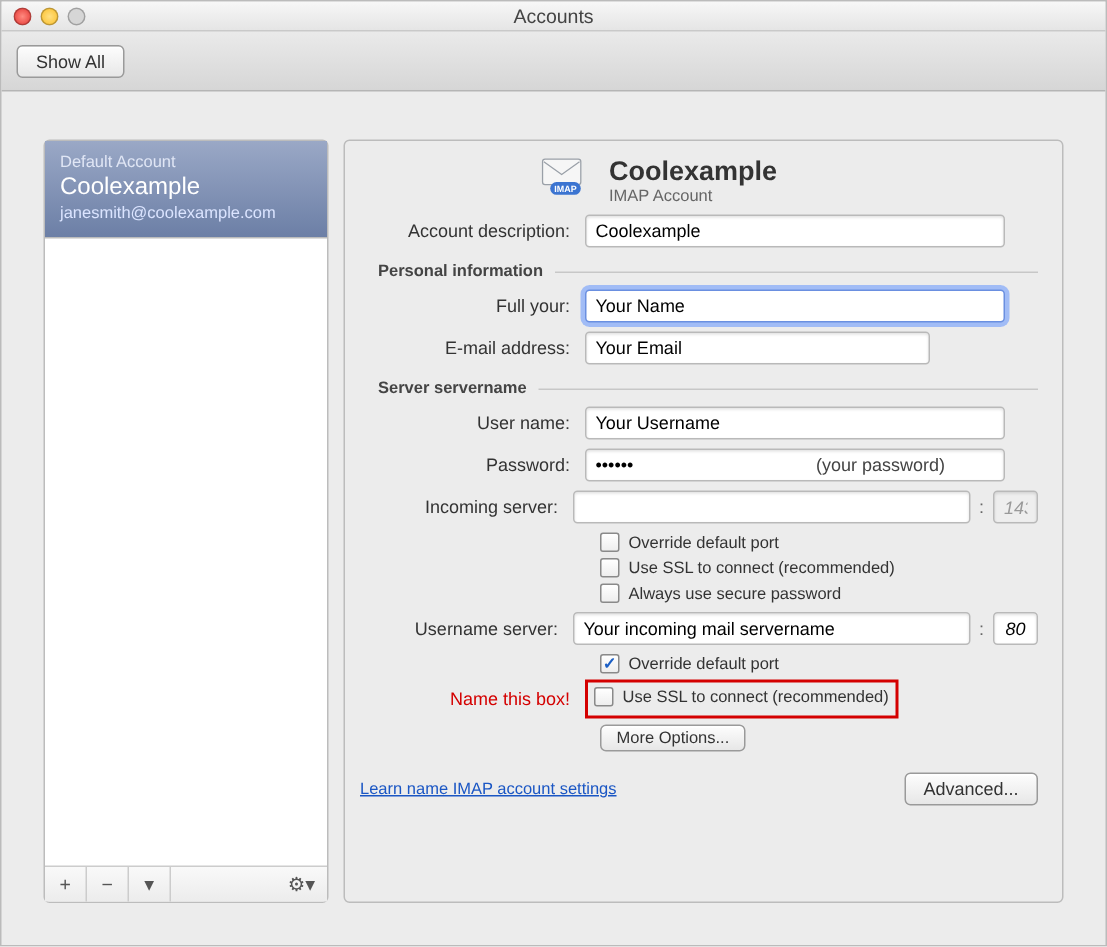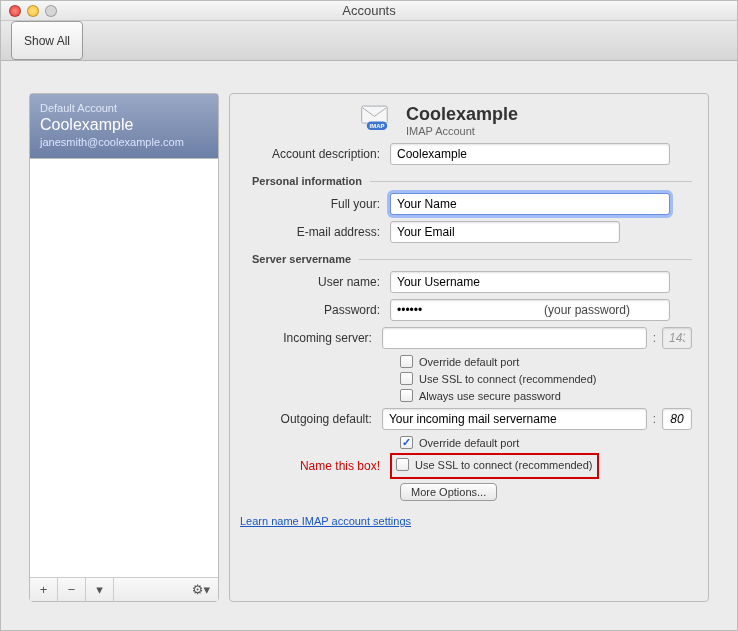--- a/index.html
+++ b/index.html
@@ -3,21 +3,21 @@
 <meta charset="utf-8">
 <style>
   * { box-sizing: border-box; font-family: "Lucida Grande", "Helvetica Neue", Arial, sans-serif; }
   html,body { margin:0; padding:0; background:#f4f4f4; }
   .window { width:738px; height:631px; background:#ececec; border:1px solid #bbb; position:relative; overflow:hidden; }
   .titlebar { height:20px; background:linear-gradient(#f7f7f7,#e5e5e5); border-bottom:1px solid #c9c9c9; position:relative; display:flex; align-items:center; }
   .traffic { position:absolute; left:8px; top:4px; display:flex; gap:6px; }
   .tl { width:12px; height:12px; border-radius:50%; border:1px solid rgba(0,0,0,.25); }
   .tl.red{background:radial-gradient(#ff8a80,#e53935);} .tl.yel{background:radial-gradient(#ffe082,#fbc02d);} .tl.gry{background:#d6d6d6;}
   .title { flex:1; text-align:center; font-size:13px; color:#444; }
-  .toolbar { height:40px; background:linear-gradient(#eaeaea,#d6d6d6); border-bottom:1px solid #b5b5b5; display:flex; padding:0 10px; }
+  .toolbar { height:40px; background:linear-gradient(#eaeaea,#d6d6d6); border-bottom:1px solid #b5b5b5; display:flex; align-items:center; padding:0 10px; }
   .mac-btn { background:linear-gradient(#fdfdfd,#e7e7e7); border:1px solid #9a9a9a; border-radius:4px; padding:3px 12px; font-size:12px; color:#333; box-shadow:0 1px 0 #fff inset; }
   .body { position:absolute; top:64px; bottom:0; left:0; right:0; padding:28px; display:flex; gap:10px; }
   .sidebar { width:190px; background:#fff; border:1px solid #bcbcbc; border-radius:4px; position:relative; display:flex; flex-direction:column; }
   .acct-tile { background:linear-gradient(#9aa8c6,#6c7fa6); color:#fff; padding:8px 10px 10px; border-bottom:1px solid #bcbcbc; }
   .acct-tile .def { font-size:11px; opacity:.9; color:#e9eefb; }
   .acct-tile .name { font-size:16px; margin-top:2px; }
   .acct-tile .mail { font-size:11px; color:#dbe4ff; margin-top:2px; }
   .sidebar-bottom { margin-top:auto; height:24px; border-top:1px solid #ccc; display:flex; align-items:center; background:linear-gradient(#f9f9f9,#ececec); }
   .sb-btn { width:28px; height:100%; display:flex; align-items:center; justify-content:center; border-right:1px solid #ccc; font-size:13px; color:#555; }
   .sb-spacer{flex:1;}
@@ -140,21 +140,21 @@
       <div class="chk-row">
           <span class="chk"></span>
           <span>Use SSL to connect (recommended)</span>
         </div>
       <div class="chk-row">
           <span class="chk"></span>
           <span>Always use secure password</span>
         </div>
 
       <div class="row">
-        <div class="lbl">Outgoing default:</div>
+        <div class="lbl">Username server:</div>
         <input class="txt wL" value="Your incoming mail servername" style="">
         <span class="colon">:</span>
         <input class="txt wS" value="80" style="">
       </div>
       <div class="chk-row">
           <span class="chk checked"></span>
           <span>Override default port</span>
         </div>
 
       <div class="row" style="margin:2px 0;">
@@ -166,16 +166,17 @@
           </span>
         </div>
       </div>
 
       <div class="moreopt">
         <button class="mac-btn" style="font-size:11px;padding:2px 10px;">More Options...</button>
       </div>
 
       <div class="bottom-row">
         <a href="#" class="link">Learn name IMAP account settings</a>
+        <button class="mac-btn adv-btn">Advanced...</button>
       </div>
     </div>
   </div>
 </div>
 
 </body></html>

